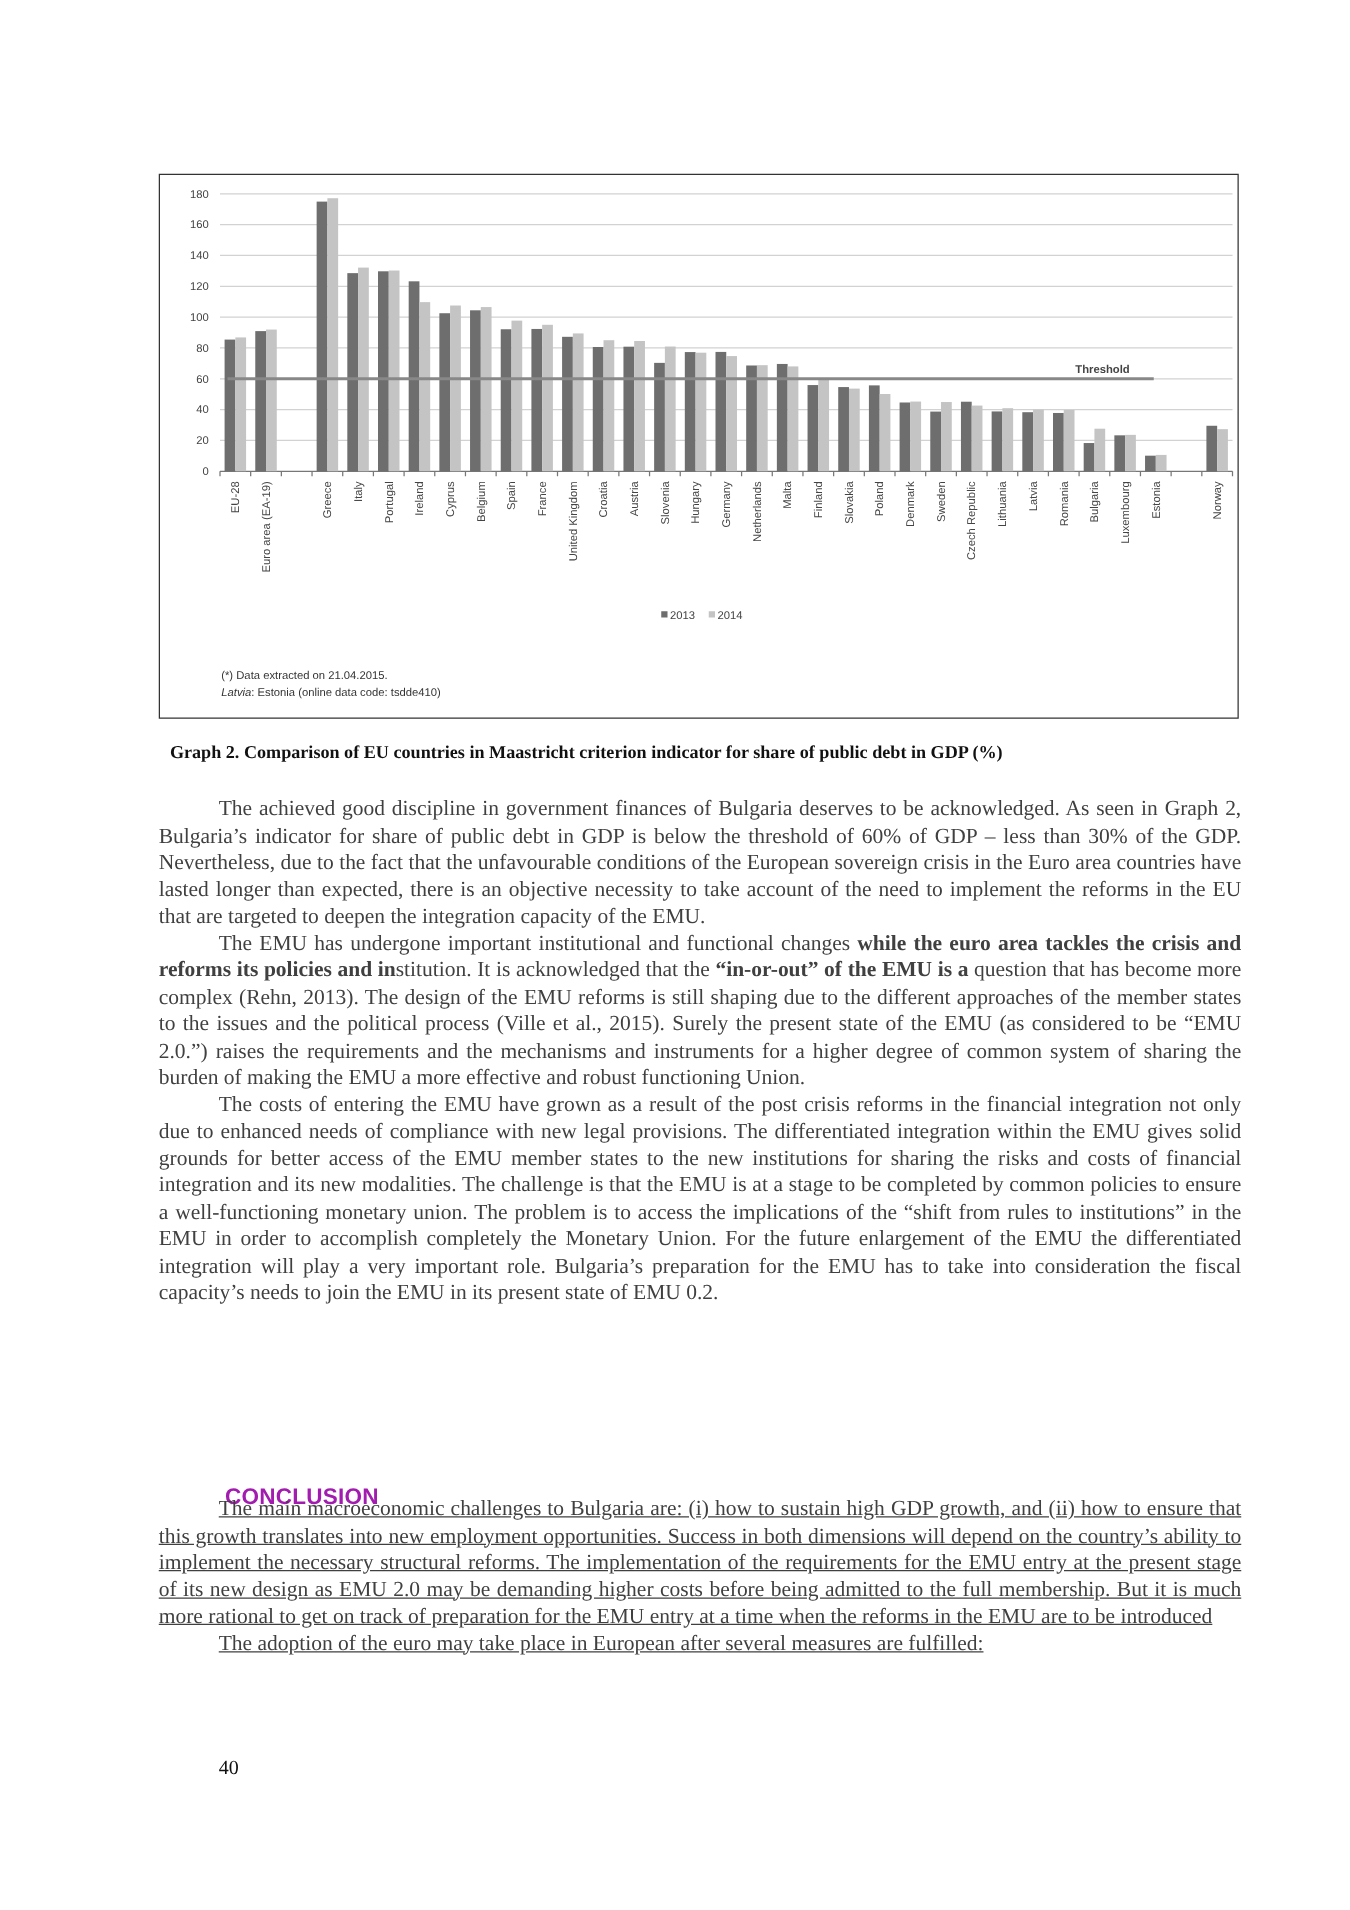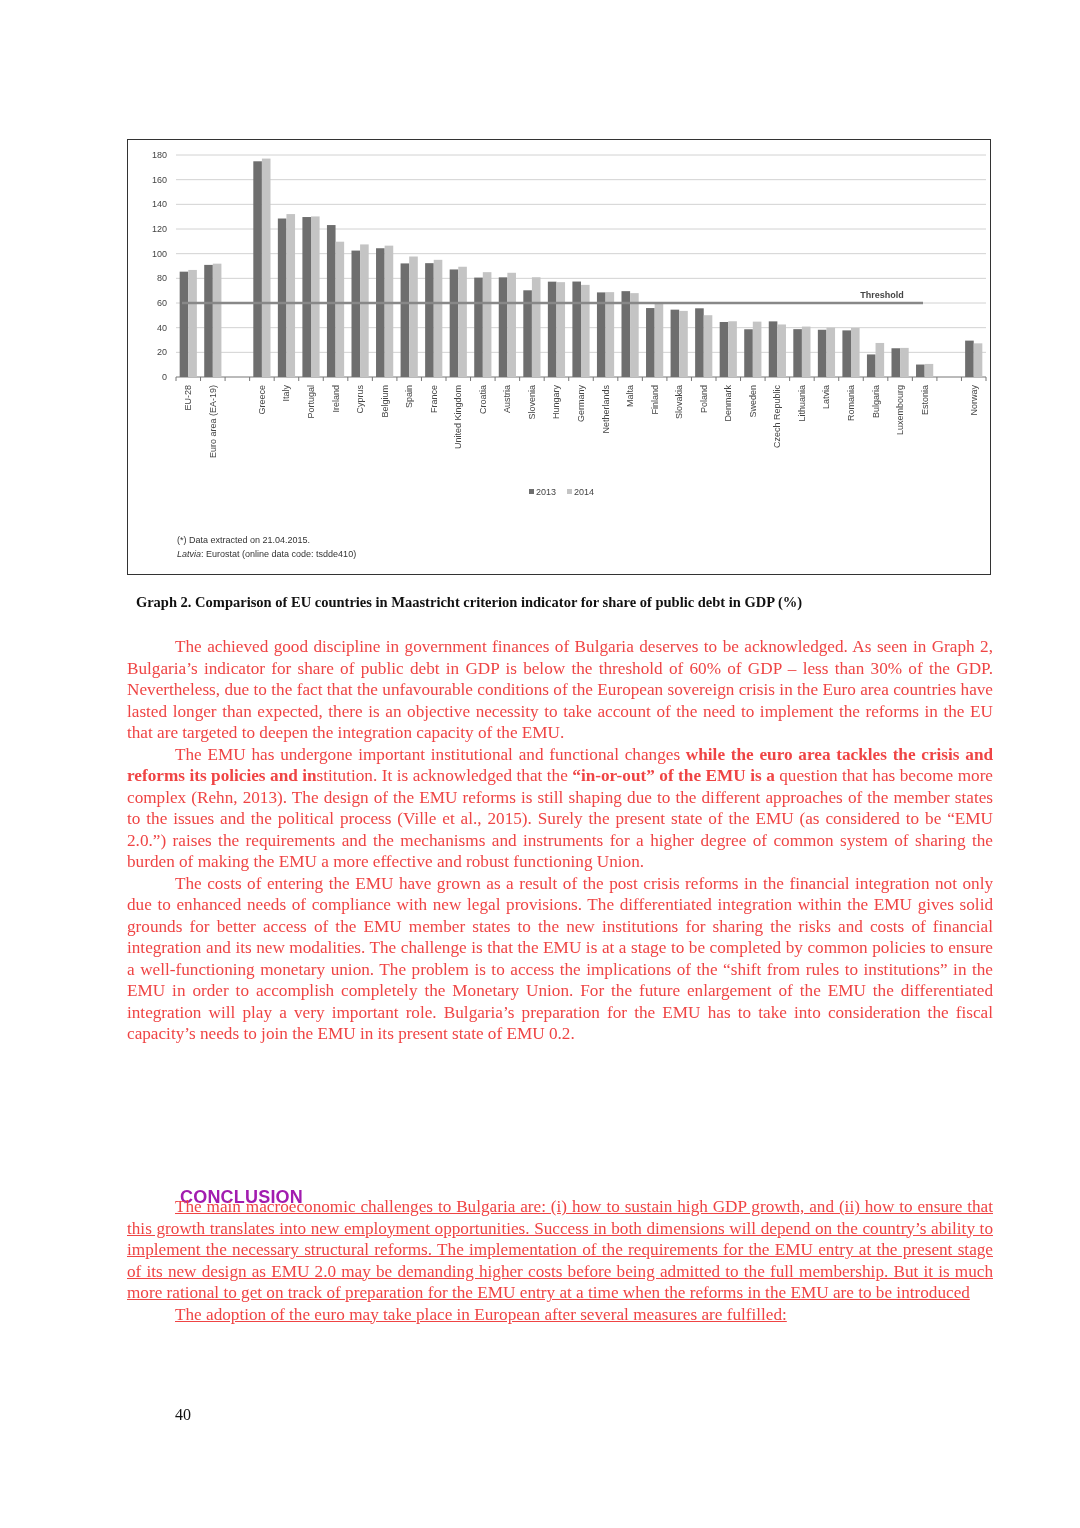--- a/index.html
+++ b/index.html
@@ -10,21 +10,21 @@
   }
   #chart-svg { position: absolute; left: 0; top: 0; }
   .axis-text { font-family: "Liberation Sans", sans-serif; font-size: 9px; fill: #444; }
   .note { position: absolute; left: 9px; font-family: "Liberation Sans", sans-serif; font-size: 9px; color: #333; padding-left: 40px; }
   .caption {
     position: absolute; left: 0; width: 938px; top: 594px; text-align: center;
     font-family: "Liberation Serif", serif; font-weight: bold; font-size: 14.5px; color: #111;
   }
   .text-block {
     position: absolute; left: 127px; width: 866px;
-    font-family: "Liberation Serif", serif; font-size: 17.2px; line-height: 21.5px; color: #ef4444;
+    font-family: "Liberation Serif", serif; font-size: 17.2px; line-height: 21.5px; color: #404040;
     text-align: justify;
   }
   .text-block p { margin: 0; text-indent: 48px; }
   .heading {
     position: absolute; left: 180px; top: 1187px;
     font-family: "Liberation Sans", sans-serif; font-weight: bold; font-size: 18px; color: #a21caf; letter-spacing: 0.2px;
   }
   .page-number {
     position: absolute; left: 175px; top: 1406px;
     font-family: "Liberation Serif", serif; font-size: 16px; color: #111;
@@ -184,21 +184,21 @@
       <text x="0" y="0" text-anchor="end" class="axis-text" transform="translate(848.7272727272727,245) rotate(-90)">Norway</text>
       <line x1="858" x2="858" y1="237" y2="241" stroke="#777" stroke-width="1"></line>
       <line x1="54" x2="795" y1="163" y2="163" stroke="#888888" stroke-width="2.5"></line>
       <text x="754" y="158" text-anchor="middle" class="axis-text" font-weight="bold" font-size="10px" fill="#333">Threshold</text>
       <rect x="401" y="349" width="5" height="5" fill="#6e6e6e"></rect>
       <text x="408" y="355" class="axis-text">2013</text>
       <rect x="439" y="349" width="5" height="5" fill="#c4c4c4"></rect>
       <text x="446" y="355" class="axis-text">2014</text>
     </svg>
   <div class="note" style="top:395px;">(*) Data extracted on 21.04.2015.</div>
-  <div class="note" style="top:409px;"><i>Latvia</i><span>: Eurostat (online data code: tsdde410)</span></div>
+  <div class="note" style="top:409px;"><i>Latvia</i><span>: Estonia (online data code: tsdde410)</span></div>
 </div>
 
 <div class="caption">Graph 2. Comparison of EU countries in Maastricht criterion indicator for share of public debt in GDP (%)</div>
 
 <div class="text-block" style="top:636px;">
   <p>The achieved good discipline in government finances of Bulgaria deserves to be acknowledged. As seen in Graph 2, Bulgaria’s indicator for share of public debt in GDP is below the threshold of 60% of GDP – less than 30% of the GDP. Nevertheless, due to the fact that the unfavourable conditions of  the European sovereign crisis in the Euro area countries have lasted longer than expected,  there is an objective necessity to take account of the need to implement the reforms in the EU that are targeted to deepen the integration capacity of the EMU.</p>
   <p><span>The EMU has undergone important institutional and functional changes </span><b>while the euro area tackles the crisis and reforms its policies and in</b><span>stitution. It is acknowledged that the </span><b>“in-or-out” of the EMU is a</b><span> question that has become more complex (Rehn, 2013). The design of the EMU reforms is still shaping due to the different approaches of the member states to the issues and the political process (Ville et al., 2015). Surely the present state of the EMU (as considered to be “EMU 2.0.”) raises the requirements and the mechanisms and instruments for a higher degree of common system of sharing the burden of making the EMU a more effective and robust functioning Union.</span></p>
   <p>The costs of entering the EMU have grown as a result of the post crisis reforms in the financial integration not only due to enhanced needs of compliance with new legal provisions. The differentiated integration within the EMU gives solid grounds for better access of the EMU member states to the new institutions for sharing the risks and costs of financial integration and its new modalities. The challenge is that the EMU is at a stage to be completed by common policies to ensure a well-functioning monetary union. The problem is to access the implications of the “shift from rules to institutions” in the EMU in order to accomplish completely the Monetary Union. For the future enlargement of the EMU the differentiated integration will play a very important role. Bulgaria’s preparation for the EMU has to take into consideration the fiscal capacity’s needs to join the EMU in its present state of EMU 0.2.</p>
 </div>
 

